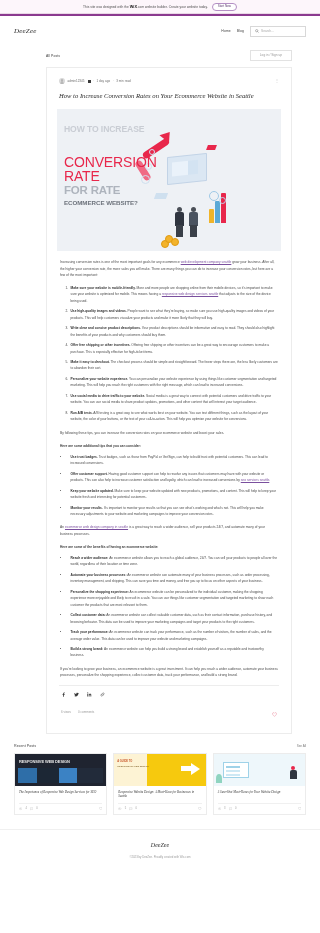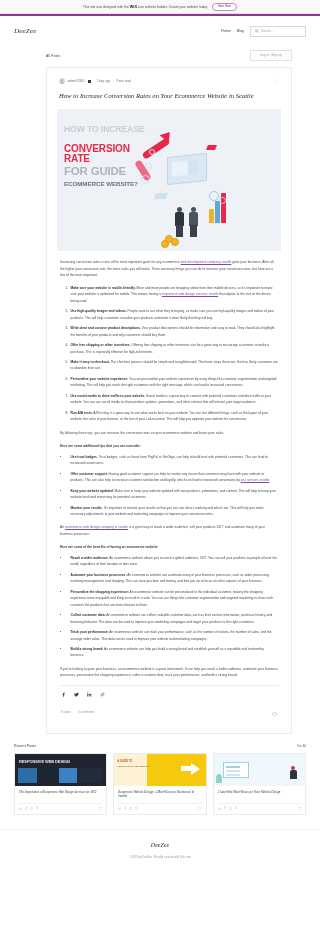--- a/index.html
+++ b/index.html
@@ -174,22 +174,22 @@
     position: relative;
     overflow: hidden;
   }
   .hero-inner { position: absolute; inset: 0; }
   .hero-title { position: absolute; left: 7px; top: 16px; width: 92px; }
   .ht-1 {
     font-size: 8.6px; font-weight: 700; color: #c9cdd4;
     letter-spacing: -.1px; line-height: 1; font-family: "Liberation Sans", sans-serif;
   }
   .ht-2 {
-    font-size: 10px; font-weight: 700; color: #e8274b;
-    letter-spacing: -.15px; line-height: 1; margin-top: 10px;
+    font-size: 14px; font-weight: 400; color: #e8274b;
+    letter-spacing: -.15px; line-height: 1; margin-top: 21px;
   }
   .ht-3 {
     font-size: 11.5px; font-weight: 700; color: #aeb4bd;
     letter-spacing: -.2px; line-height: 1; margin-top: 2px;
   }
   .ht-4 {
     font-size: 6.2px; font-weight: 700; color: #6d737c;
     letter-spacing: -.05px; line-height: 1; margin-top: 3px;
   }
   
@@ -495,21 +495,21 @@
       <div class="coin c3"></div>
       <div class="coin c1"></div>
       <div class="coin c2"></div>
       <div class="dot-sq s1"></div>
       <div class="blob g4"></div>
       <div class="blob g5"></div>
 
       <div class="hero-title">
         <div class="ht-1">HOW TO INCREASE</div>
         <div class="ht-2">CONVERSION RATE</div>
-        <div class="ht-3">FOR GUIDE</div>
+        <div class="ht-3">FOR RATE</div>
         <div class="ht-4">ECOMMERCE WEBSITE?</div>
       </div>
     </div>
   </div>
 
   <div class="article">
 
     <p class="p">
       <span>Increasing conversion rates is one of the most important goals for any ecommerce </span><a class="link" href="#">web development company seattle</a><span> grow your business. After all, the higher your conversion rate, the more sales you will make. There are many things you can do to increase your conversion rates, but here are a few of the most important:</span>
     </p>

